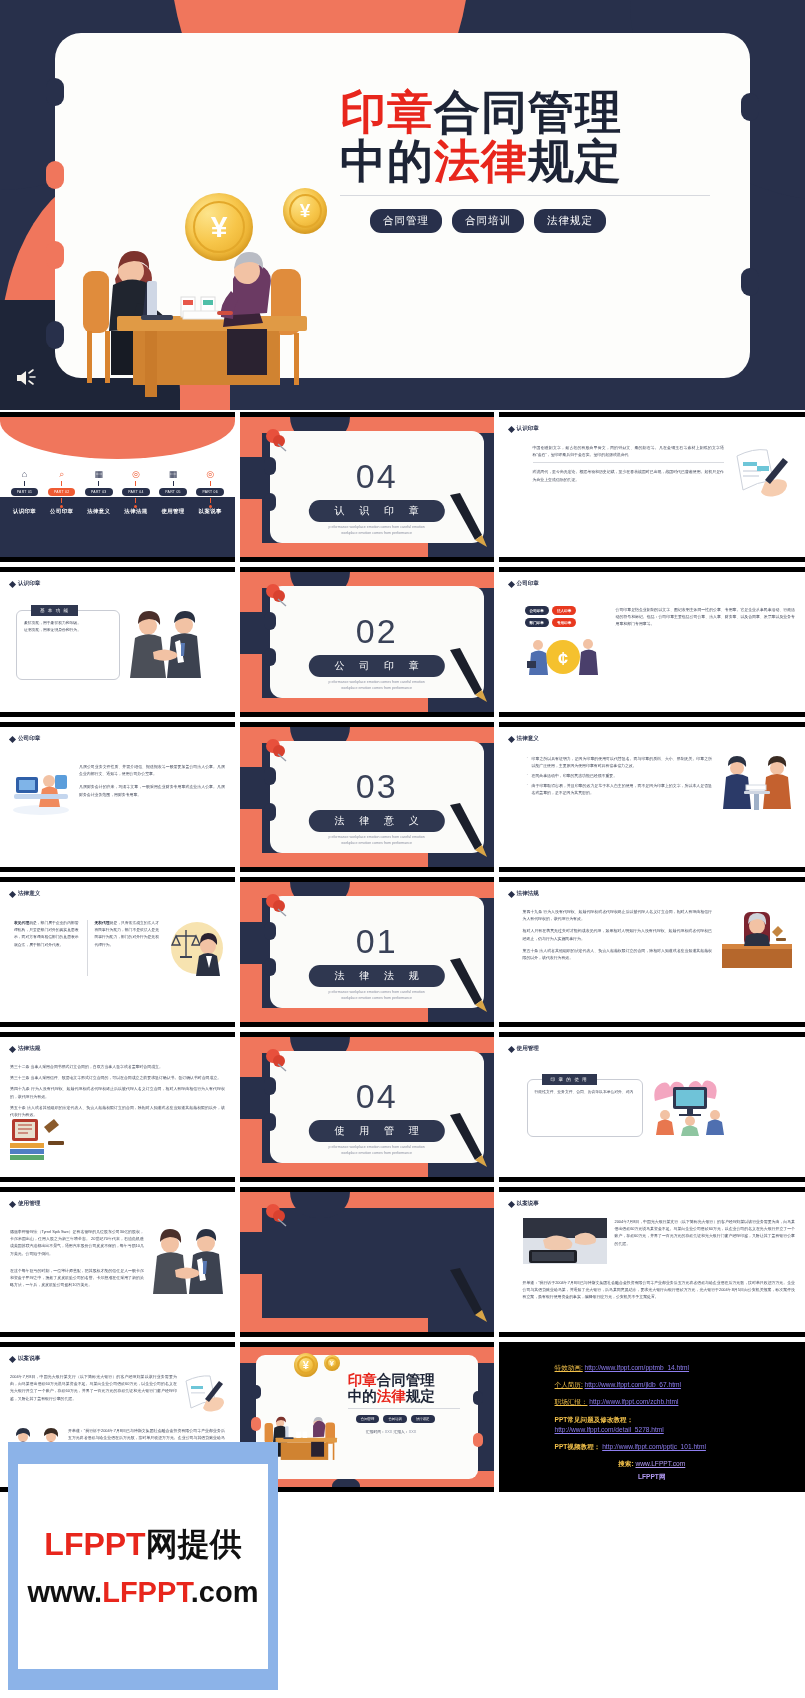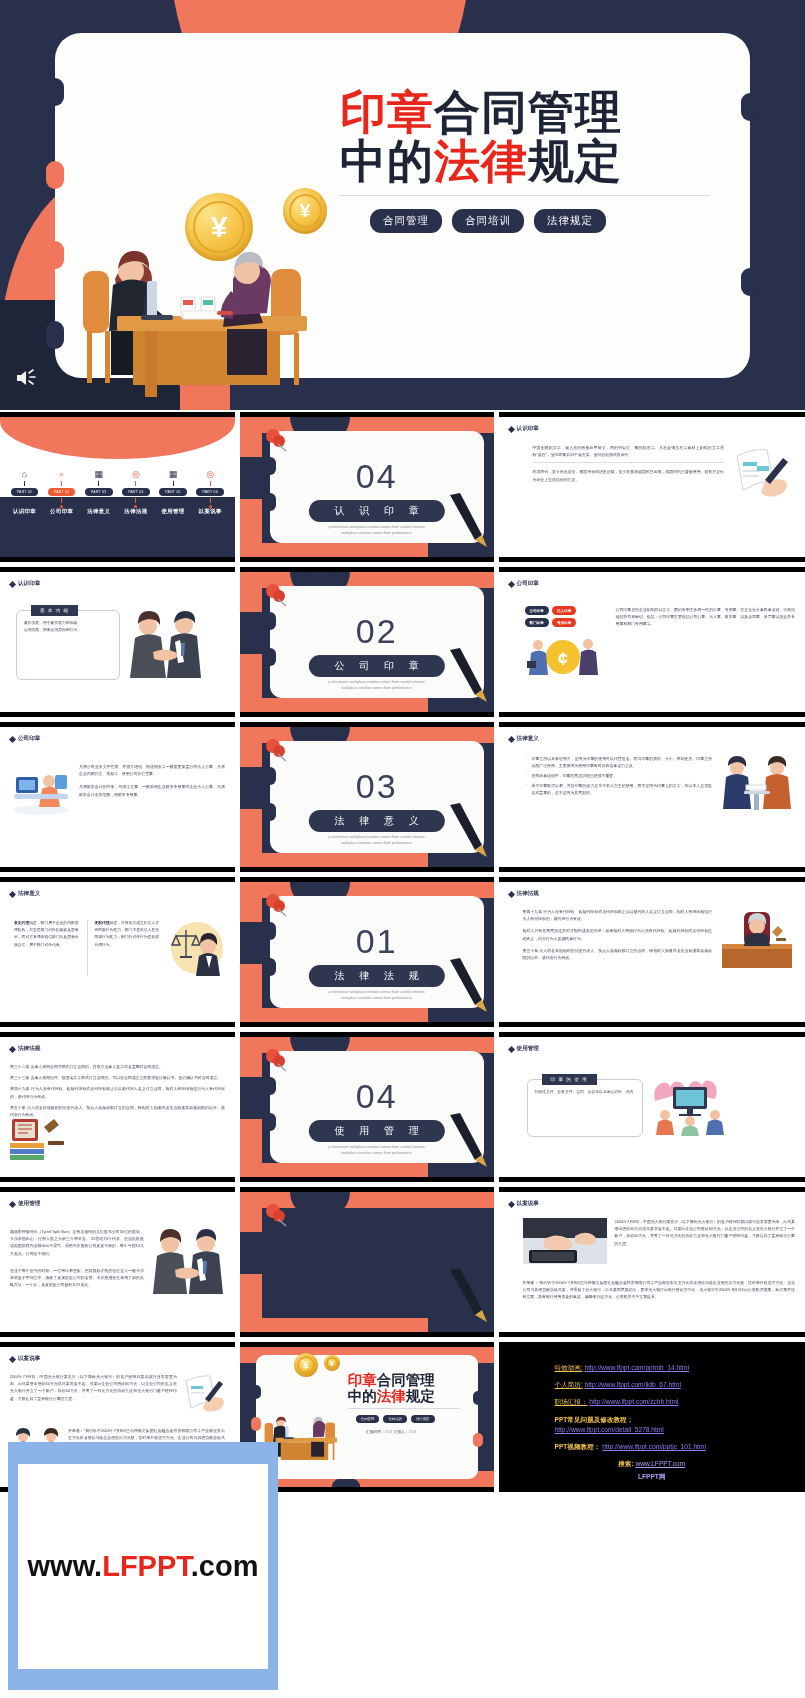--- a/index.html
+++ b/index.html
@@ -1016,19 +1016,22 @@
             <div class="ln ctr brand">LFPPT网</div>
           </div>
         </div>
           </div>
       </div>
     </div>
   </div>
 
   <div class="branding">
     <div class="branding-inner">
+      <div class="brand-l1">
+        <span class="r">LFPPT</span><span class="b">网提供</span>
+      </div>
       <div class="brand-l2">
         <span class="b">www.</span><span class="r">LFPPT</span><span class="b">.com</span>
       </div>
     </div>
   </div>
 
 </div>
 
 </body></html>

